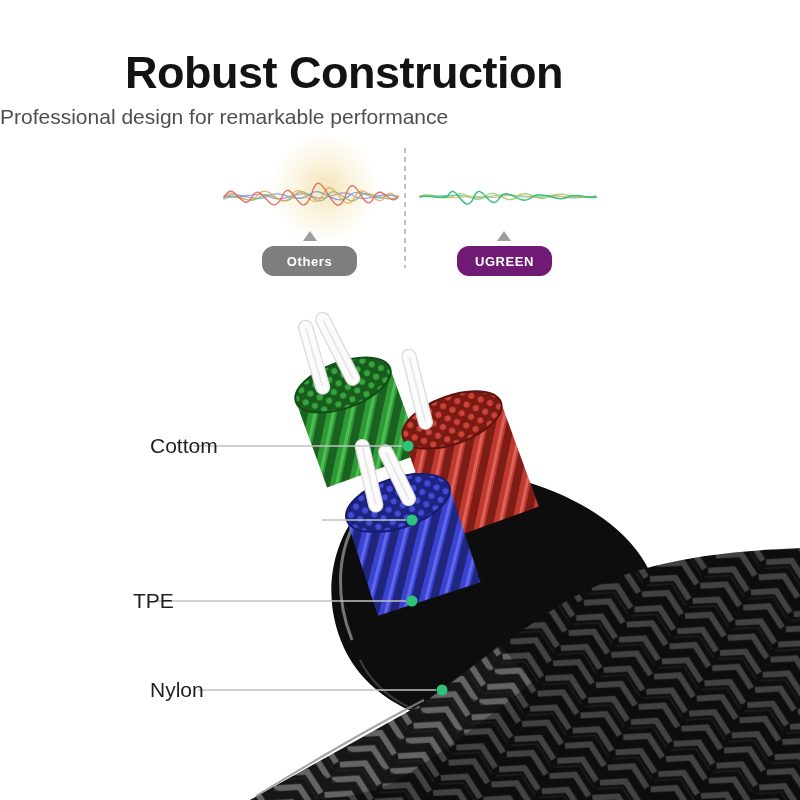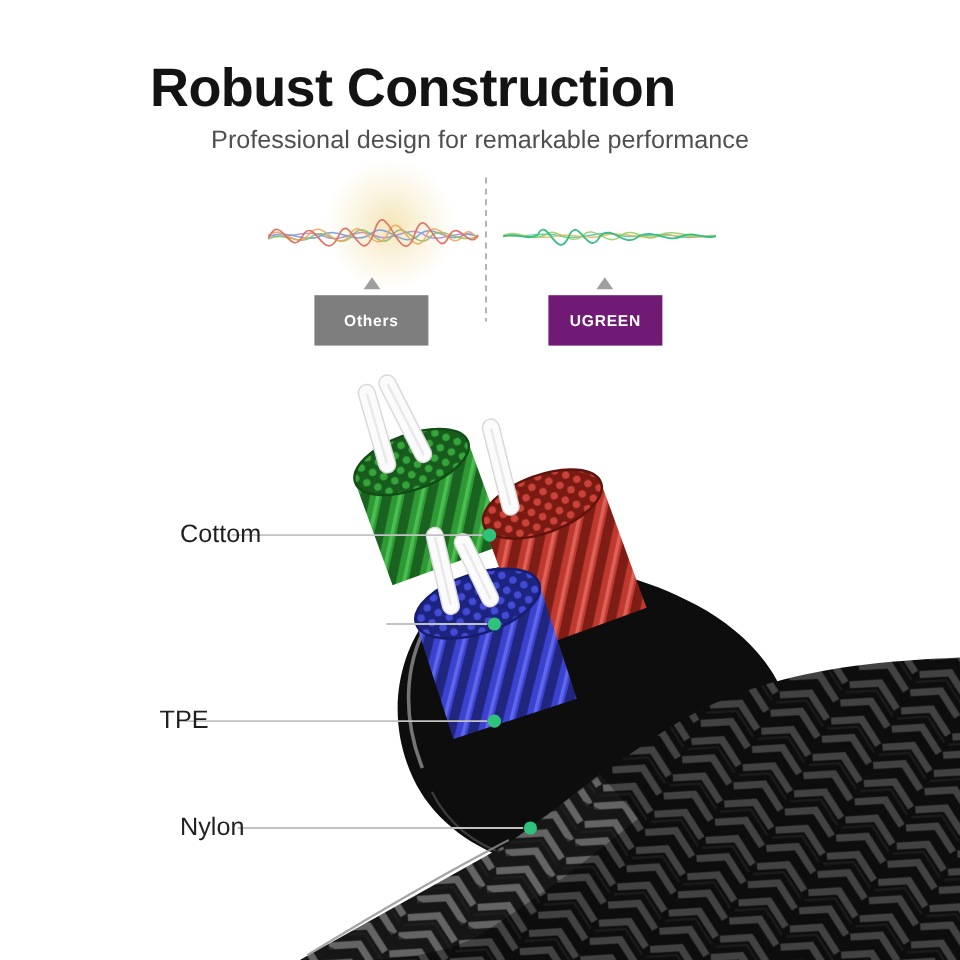--- a/index.html
+++ b/index.html
@@ -7,25 +7,25 @@
     width:800px;height:800px;background:#ffffff;
     font-family:"Liberation Sans", sans-serif;
     overflow:hidden;
   }
   .stage{position:relative;width:800px;height:800px;background:#fff;}
   .title{
     position:absolute;top:50px;left:0;width:688px;text-align:center;
     font-size:45px;font-weight:800;color:#131313;letter-spacing:-0.5px;line-height:1;
   }
   .subtitle{
-    position:absolute;top:104px;left:0;width:800px;text-align:center;
+    position:absolute;top:104px;left:0;width:800px;
     font-size:21px;font-weight:400;color:#4f4f4f;line-height:26px;
   }
   .badge{
-    position:absolute;width:95px;height:42px;border-radius:0;
+    position:absolute;width:95px;height:30px;border-radius:12px;
     display:flex;align-items:center;justify-content:center;
     color:#fff;font-size:13px;font-weight:bold;letter-spacing:0.6px;
   }
   .badge-others{left:262px;top:246px;background:#7e7e7e;}
   .badge-ugreen{left:457px;top:246px;background:#701a75;}
   .part-label{
     position:absolute;transform:translateY(-50%);
     font-size:21px;color:#1f1f1f;white-space:nowrap;margin-left:48px;
   }
   .lbl-cotton{left:102px;top:446px;}

